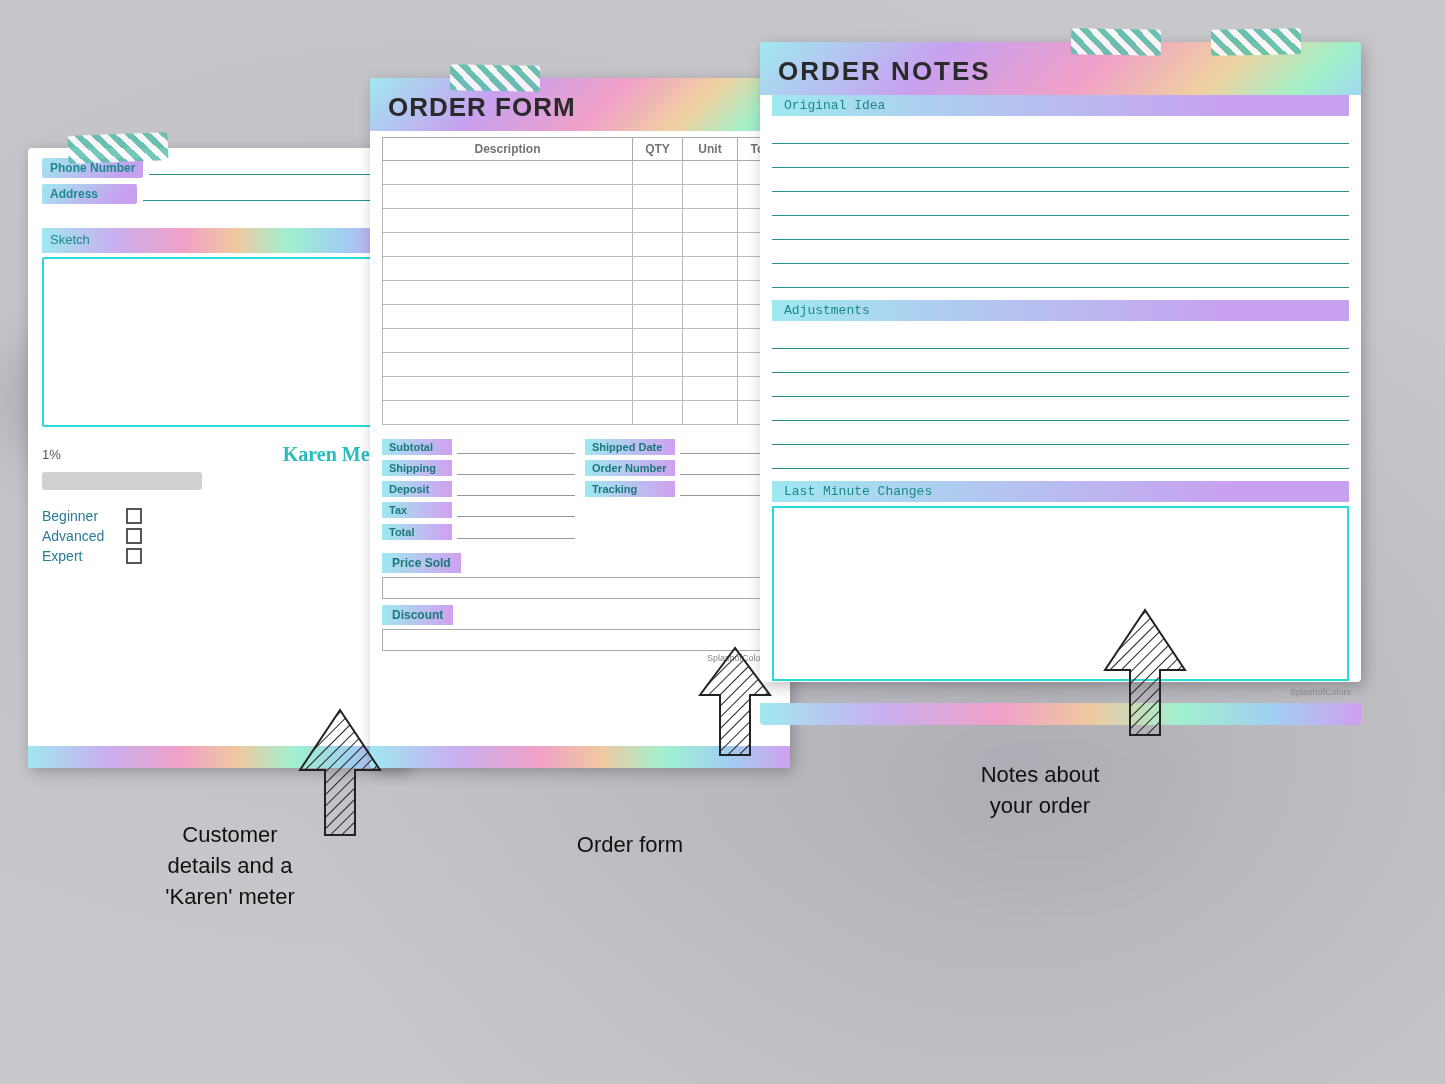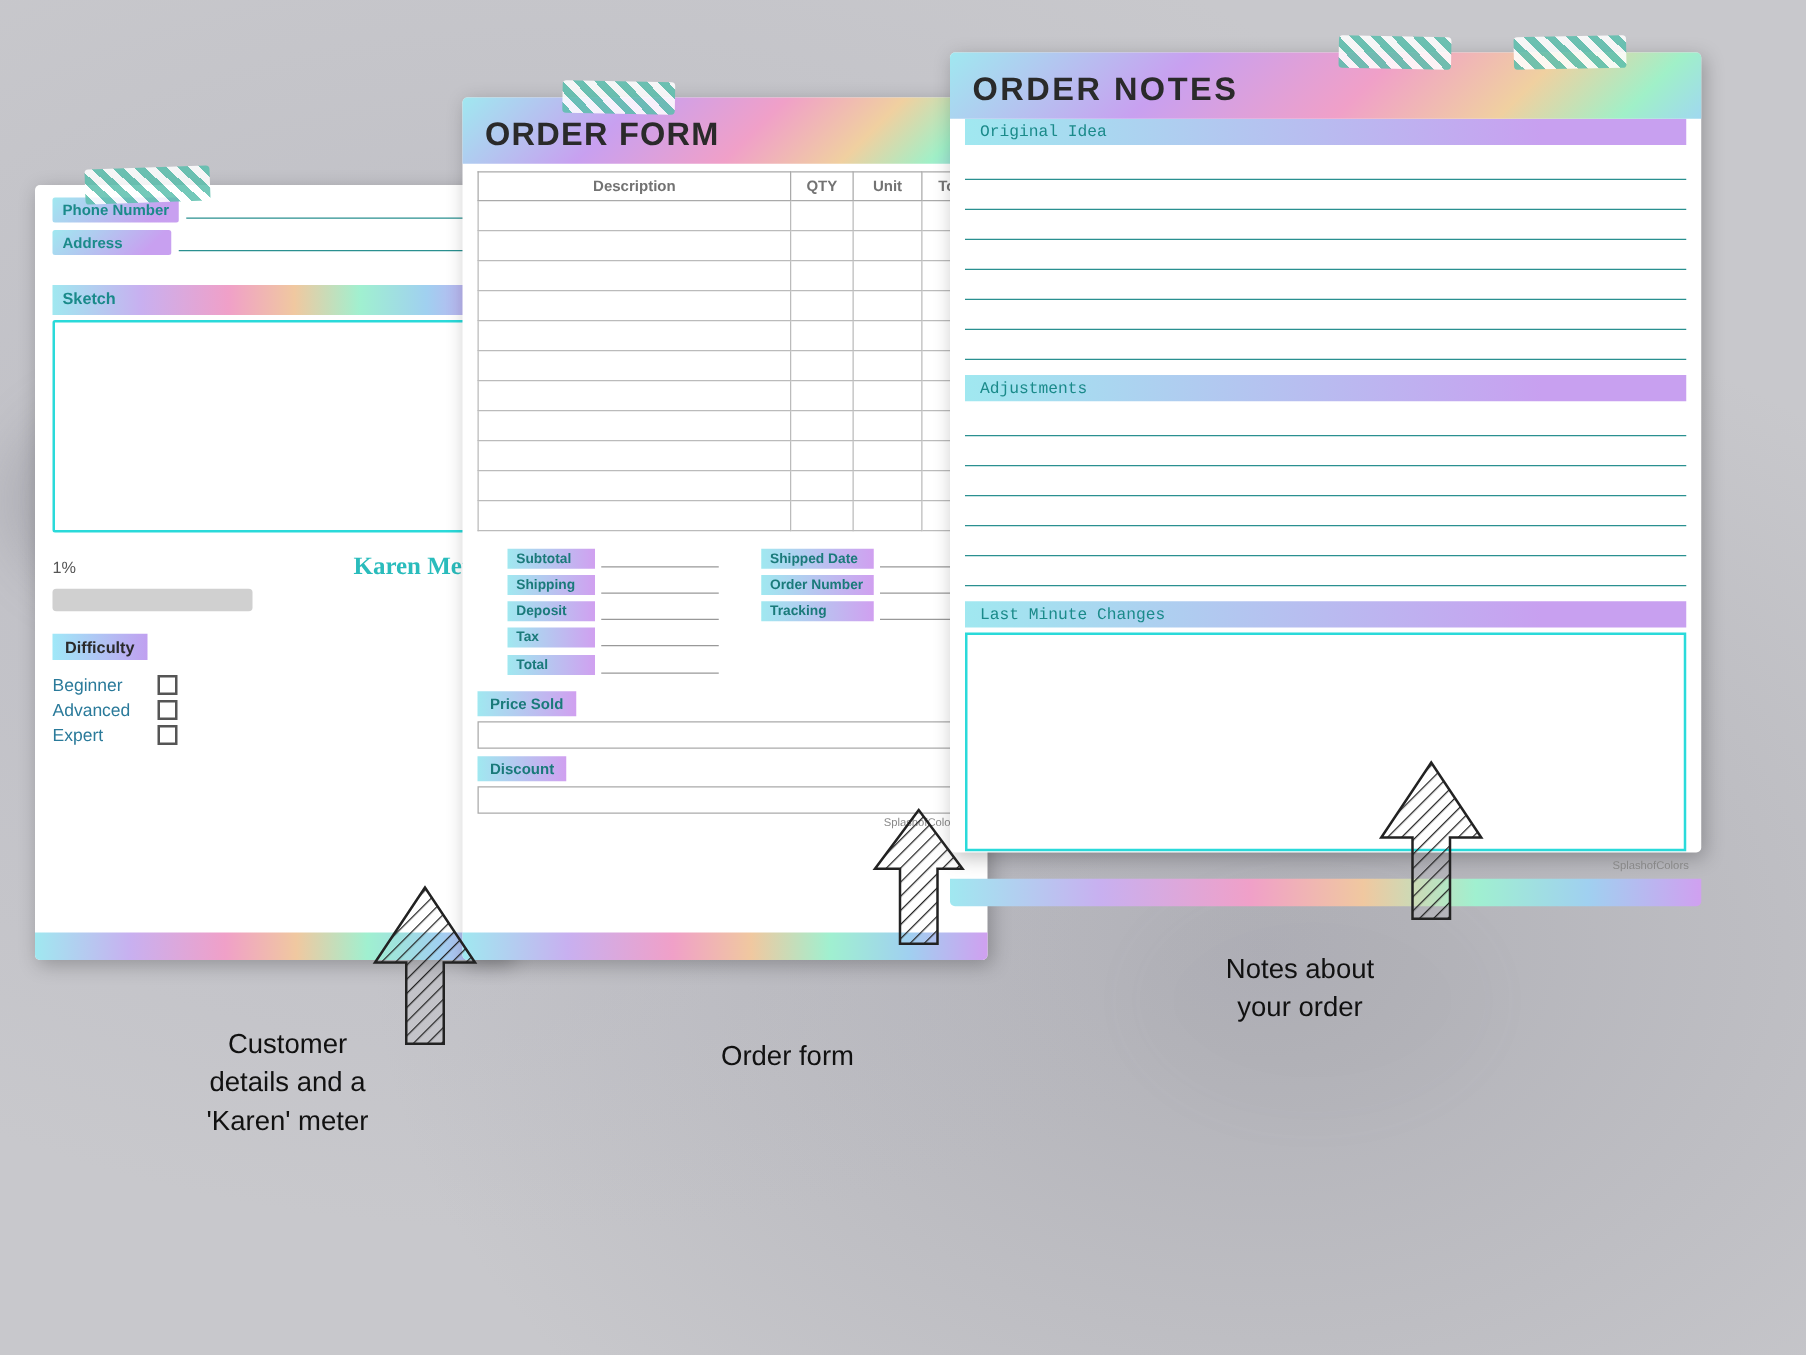--- a/index.html
+++ b/index.html
@@ -263,21 +263,20 @@
     }
 
     .summary-label {
       font-size: 11px;
       font-weight: 700;
       color: #1a7a7a;
       background: linear-gradient(90deg, #a0e8f0, #d0a0f0);
       padding: 2px 7px;
       min-width: 70px;
       display: inline-block;
-      margin-left: 24px;
     }
 
     .summary-line {
       flex: 1;
       border-bottom: 1.5px solid #999;
       margin-left: 5px;
       height: 14px;
     }
 
     .price-section {
@@ -420,37 +419,34 @@
     </div>
     <div class="field-row">
       <span class="field-label">Address</span>
       <div class="field-line"></div>
     </div>
   </div>
 
   <div class="sketch-section">
 
     <div class="rainbow-strip" style="padding:2px 8px;margin-bottom:4px;">
-      <span class="sketch-label" style="background:none;padding:0;font-size:13px;color:#1a8a8a;font-weight:700;">Sketch</span>
+      <span class="sketch-label" style="background:none;padding:0;font-size:13px;color:#1a8a8a;font-weight:400;">Sketch</span>
     </div>
     <div class="sketch-box"></div>
   </div>
 
   <div class="karen-section">
     <div class="karen-meter-row">
       <span class="karen-percent">1%</span>
       <span class="karen-name">Karen Meter</span>
     </div>
     <div class="meter-bar"></div>
   </div>
 
   <div class="difficulty-section">
-    <div style="margin-bottom:6px;">
-      <span class="diff-label">Difficulty</span>
-    </div>
     <div class="diff-row">
       <span class="diff-text">Beginner</span>
       <div class="checkbox-sq"></div>
     </div>
     <div class="diff-row">
       <span class="diff-text">Advanced</span>
       <div class="checkbox-sq"></div>
     </div>
     <div class="diff-row">
       <span class="diff-text">Expert</span>

